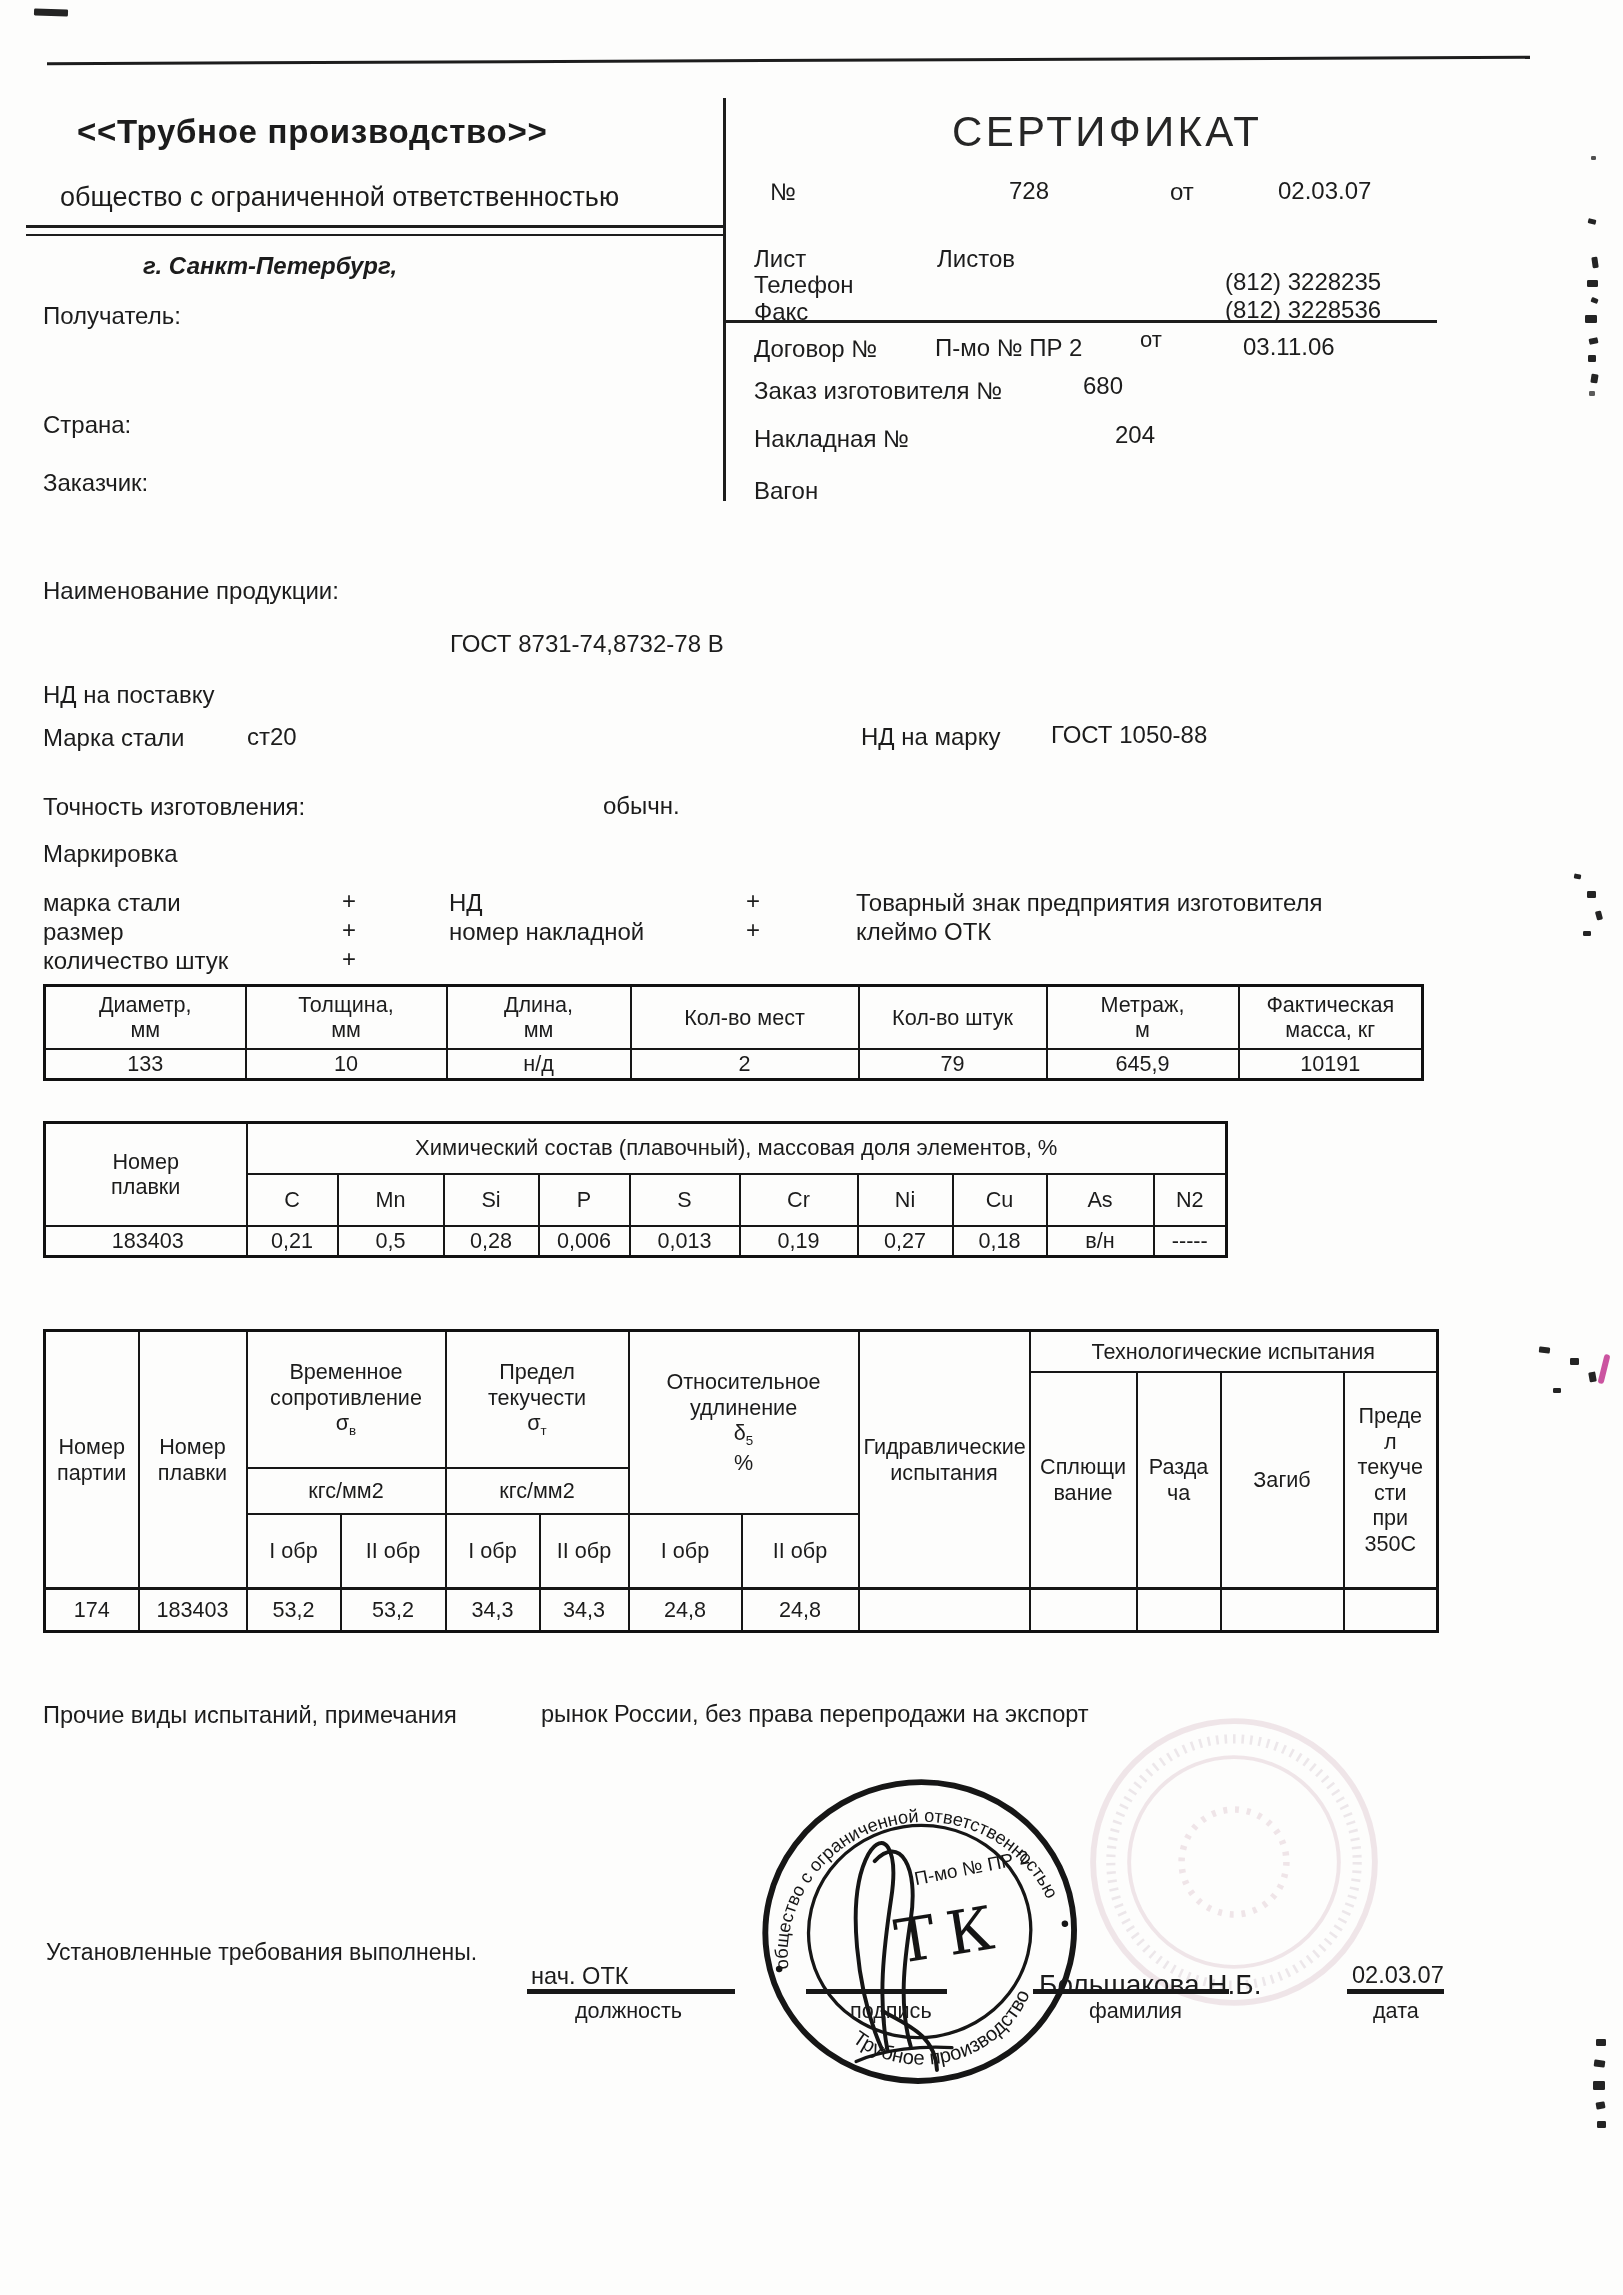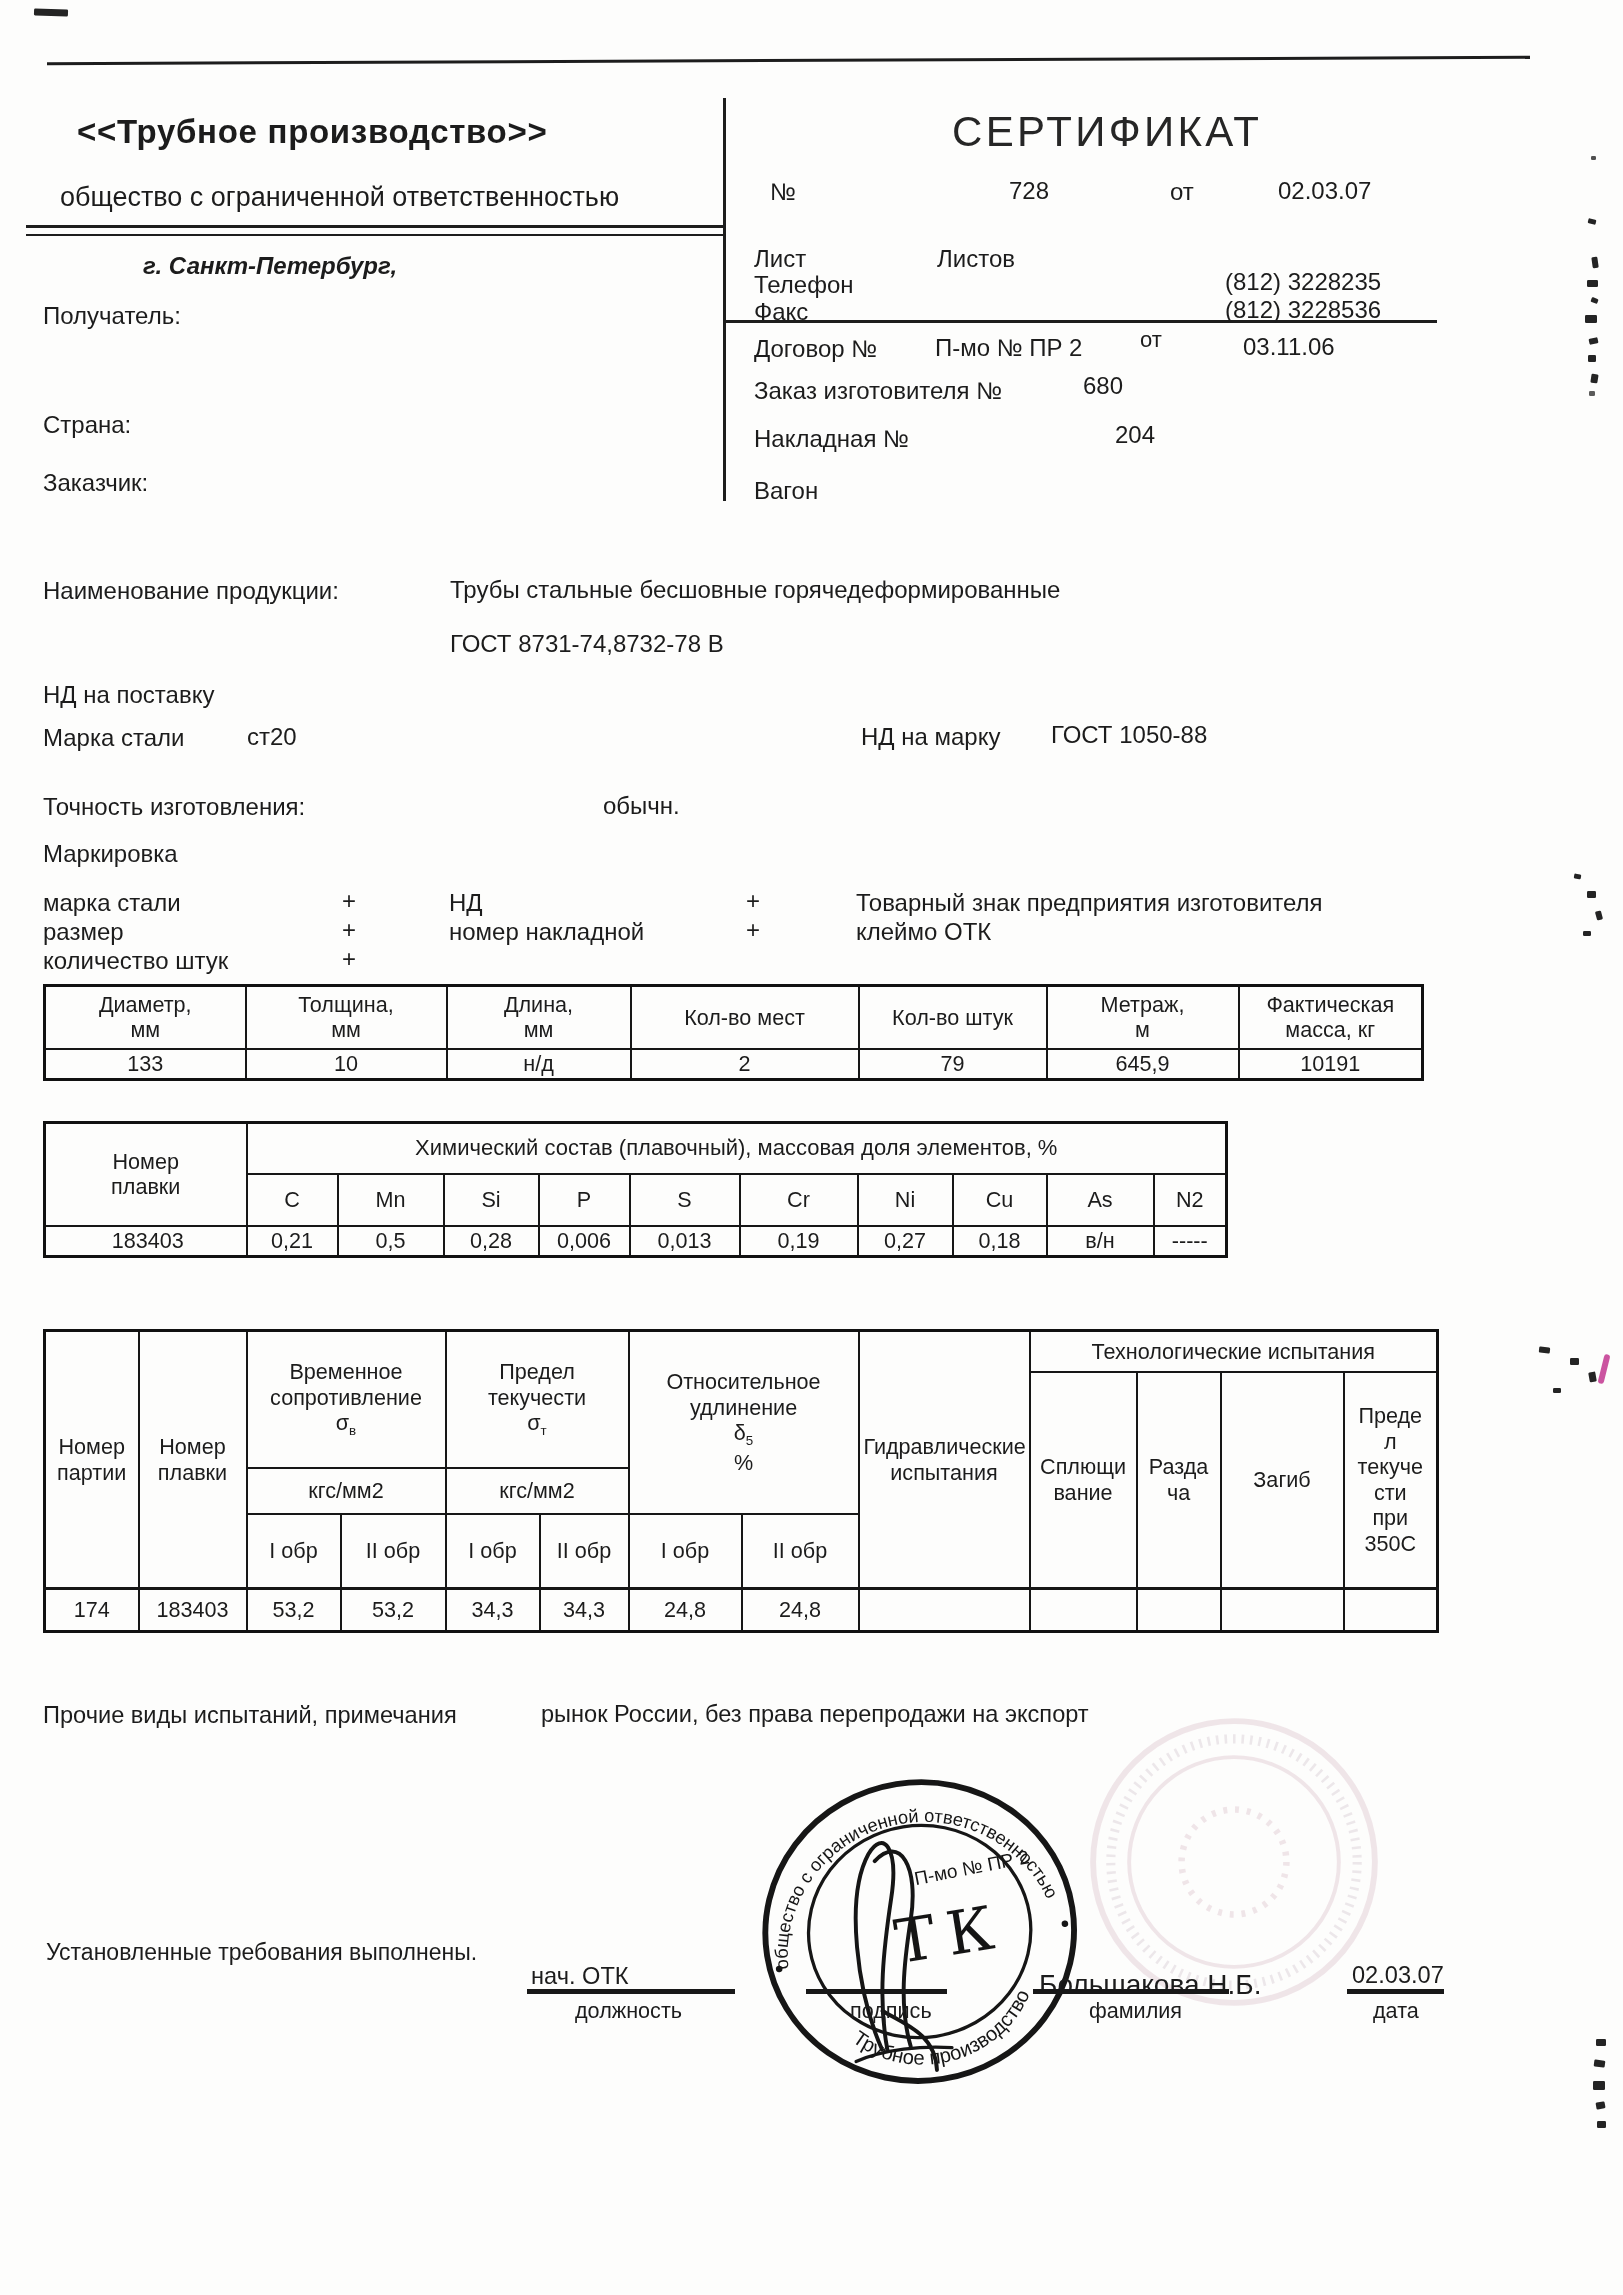--- a/index.html
+++ b/index.html
@@ -68,21 +68,20 @@
   <div class="t" style="left:1140px;top:327px;font-size:22px;">от</div>
   <div class="t" style="left:1227px;top:333px;margin-left:16px;">03.11.06</div>
 
   <div class="t" style="left:754px;top:377px;">Заказ изготовителя №</div>
   <div class="t" style="left:1083px;top:372px;">680</div>
   <div class="t" style="left:754px;top:425px;">Накладная №</div>
   <div class="t" style="left:1083px;top:421px;margin-left:32px;">204</div>
   <div class="t" style="left:754px;top:477px;">Вагон</div>
 
   <div class="t" style="left:43px;top:577px;">Наименование продукции:</div>
-  <div class="t" style="left:450px;top:576px;">Трубы стальные бесшовные горячедеформированные</div>
   <div class="t" style="left:450px;top:630px;">ГОСТ 8731-74,8732-78 В</div>
   <div class="t" style="left:43px;top:681px;">НД на поставку</div>
   <div class="t" style="left:43px;top:724px;">Марка стали</div>
   <div class="t" style="left:247px;top:723px;">ст20</div>
   <div class="t" style="left:861px;top:723px;">НД на марку</div>
   <div class="t" style="left:1051px;top:721px;">ГОСТ  1050-88</div>
   <div class="t" style="left:43px;top:793px;">Точность изготовления:</div>
   <div class="t" style="left:603px;top:792px;">обычн.</div>
   <div class="t" style="left:43px;top:840px;">Маркировка</div>
 

